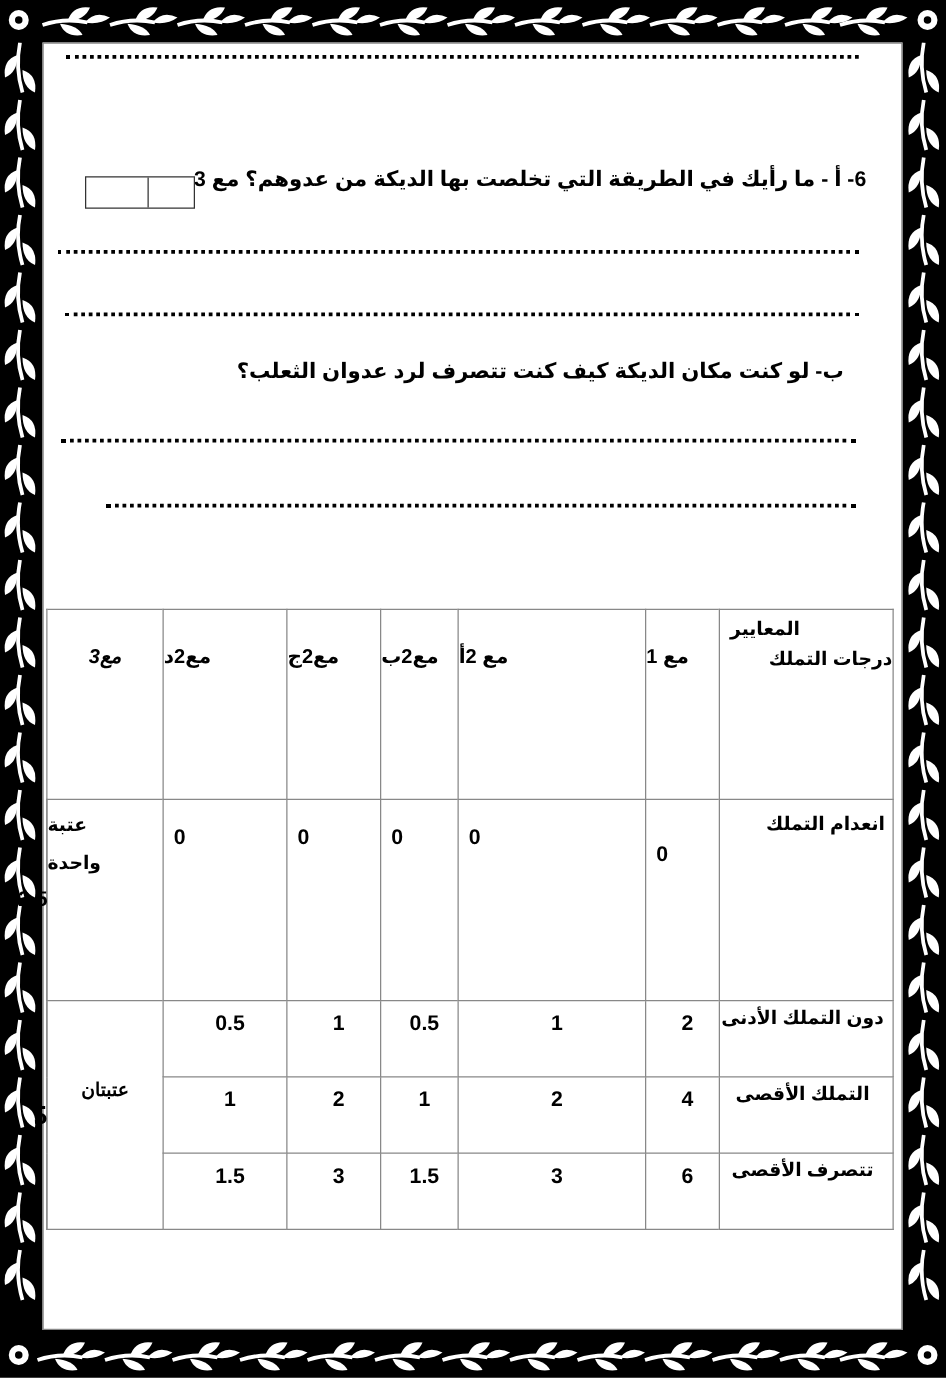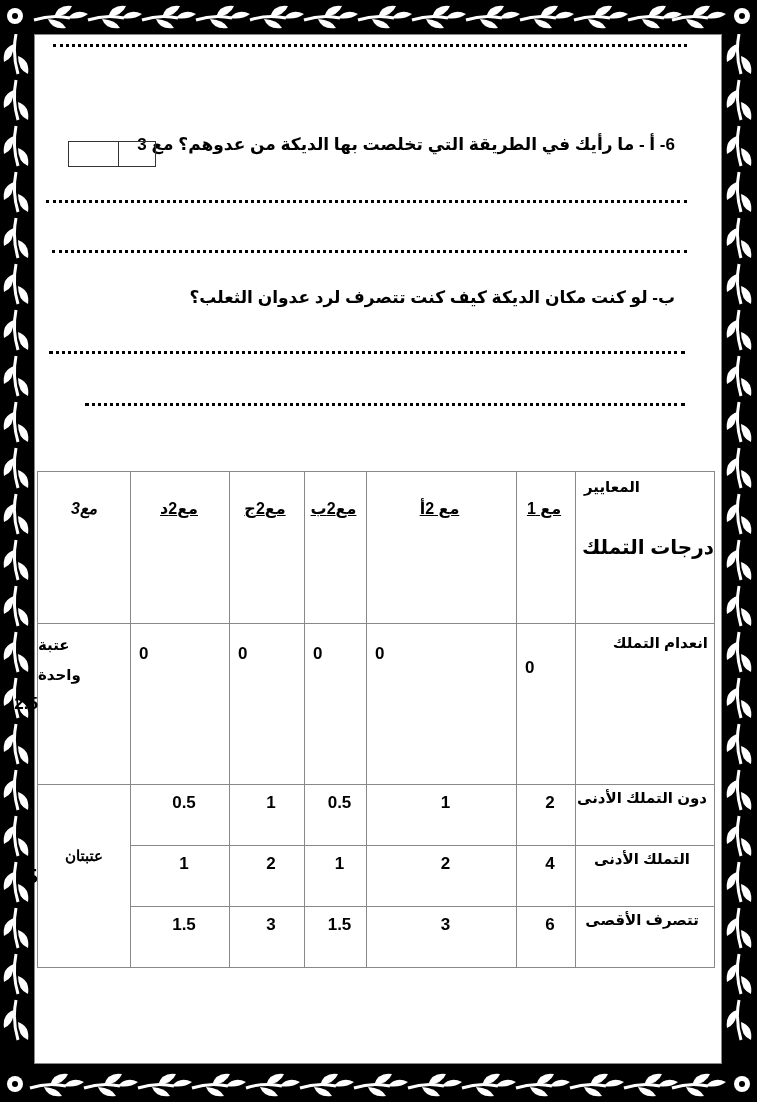--- a/index.html
+++ b/index.html
@@ -27,37 +27,37 @@
   }
   .score-box {
     position: absolute; left: 68px; top: 141px; width: 86px; height: 24px;
     display: flex; border: 1px solid #333;
   }
   .score-box .cell { height: 100%; }
   .score-box .cell.a { width: 49px; border-right: 1px solid #333; }
   .score-box .cell.b { flex: 1; }
 
   table.rubric {
-    position: absolute; left: 37px; top: 471px; width: 677px; height: 410px;
+    position: absolute; left: 37px; top: 487px; width: 677px; height: 410px;
     border-collapse: collapse; direction: rtl; table-layout: fixed;
   }
   table.rubric td {
     border: 1px solid #888; vertical-align: top; padding: 0; font-weight: bold;
     font-size: 16px; color: #000;
   }
   .hdr td { height: 124px; }
   .r0 td { height: 126px; }
   .r1 td, .r2 td, .r3 td { height: 52px; text-align: center; }
   .lbl { text-align: right; padding: 4px 6px 0 0 !important; font-size: 15px !important; }
   .num { text-align: left; padding: 20px 0 0 8px !important; font-size: 17px !important; }
   .num.top { padding-top: 8px !important; }
-  .hc { text-align: center; padding: 27px 4px 0 0 !important; font-size: 16px !important; text-decoration: underline; }
+  .hc { text-align: left; padding: 27px 4px 0 0 !important; font-size: 16px !important; }
   .c3 { text-align: center; padding-top: 27px !important; font-style: italic; }
   .crit-top { display: block; text-align: left; padding-left: 8px; font-size: 15px; }
-  .crit-bot { display: block; text-align: right; margin-top: 39px; font-size: 20px; }
+  .crit-bot { display: block; text-align: right; margin-top: 6px; font-size: 15px; }
   .step1 { text-align: left; padding-top: 6px !important; line-height: 30px; font-size: 15px !important; }
   .stepval { text-align: center; vertical-align: middle !important; font-size: 17px !important; }
   .bigfive { font-family: "Liberation Serif", serif !important; font-size: 22px !important; text-align: center; vertical-align: middle !important; }
   .step2 { text-align: center; padding-top: 62px !important; font-size: 15px !important; font-family: Liberation Serif, serif; }
 </style>
 </head>
 <body>
 
 <div class="frame">
 
@@ -180,21 +180,21 @@
           <use href="#leafpairV" x="0" y="966"></use>
       </g>
     </svg>
   </div>
 </div>
 
 <div class="page"></div>
 
 <div class="dots" style="left:53px;top:44px;width:634px;"></div>
 
-<div class="q" style="right:82px;top:134px;">6-  أ - ما رأيك في الطريقة التي تخلصت بها الديكة من عدوهم؟  مع 3</div>
+<div class="q" style="right:64px;top:134px;">6-  أ - ما رأيك في الطريقة التي تخلصت بها الديكة من عدوهم؟  مع 3</div>
 <div class="score-box">
   <div class="cell a"></div>
   <div class="cell b"></div>
 </div>
 
 <div class="dots" style="left:46px;top:200px;width:641px;"></div>
 <div class="dots" style="left:52px;top:250px;width:635px;"></div>
 
 <div class="q" style="right:82px;top:287px;">ب-  لو كنت مكان الديكة كيف كنت تتصرف لرد عدوان الثعلب؟</div>
 
@@ -241,21 +241,21 @@
     <td class="lbl">دون التملك الأدنى</td>
     <td class="num top">2</td>
     <td class="num top">1</td>
     <td class="num top">0.5</td>
     <td class="num top">1</td>
     <td class="num top">0.5</td>
     <td class="step2" rowspan="3">عتبتان</td>
     <td class="bigfive" rowspan="3">5</td>
   </tr>
   <tr class="r2">
-    <td class="lbl">التملك الأدنى</td>
+    <td class="lbl">التملك الأقصى</td>
     <td class="num top">4</td>
     <td class="num top">2</td>
     <td class="num top">1</td>
     <td class="num top">2</td>
     <td class="num top">1</td>
   </tr>
   <tr class="r3">
     <td class="lbl">تتصرف الأقصى</td>
     <td class="num top">6</td>
     <td class="num top">3</td>

